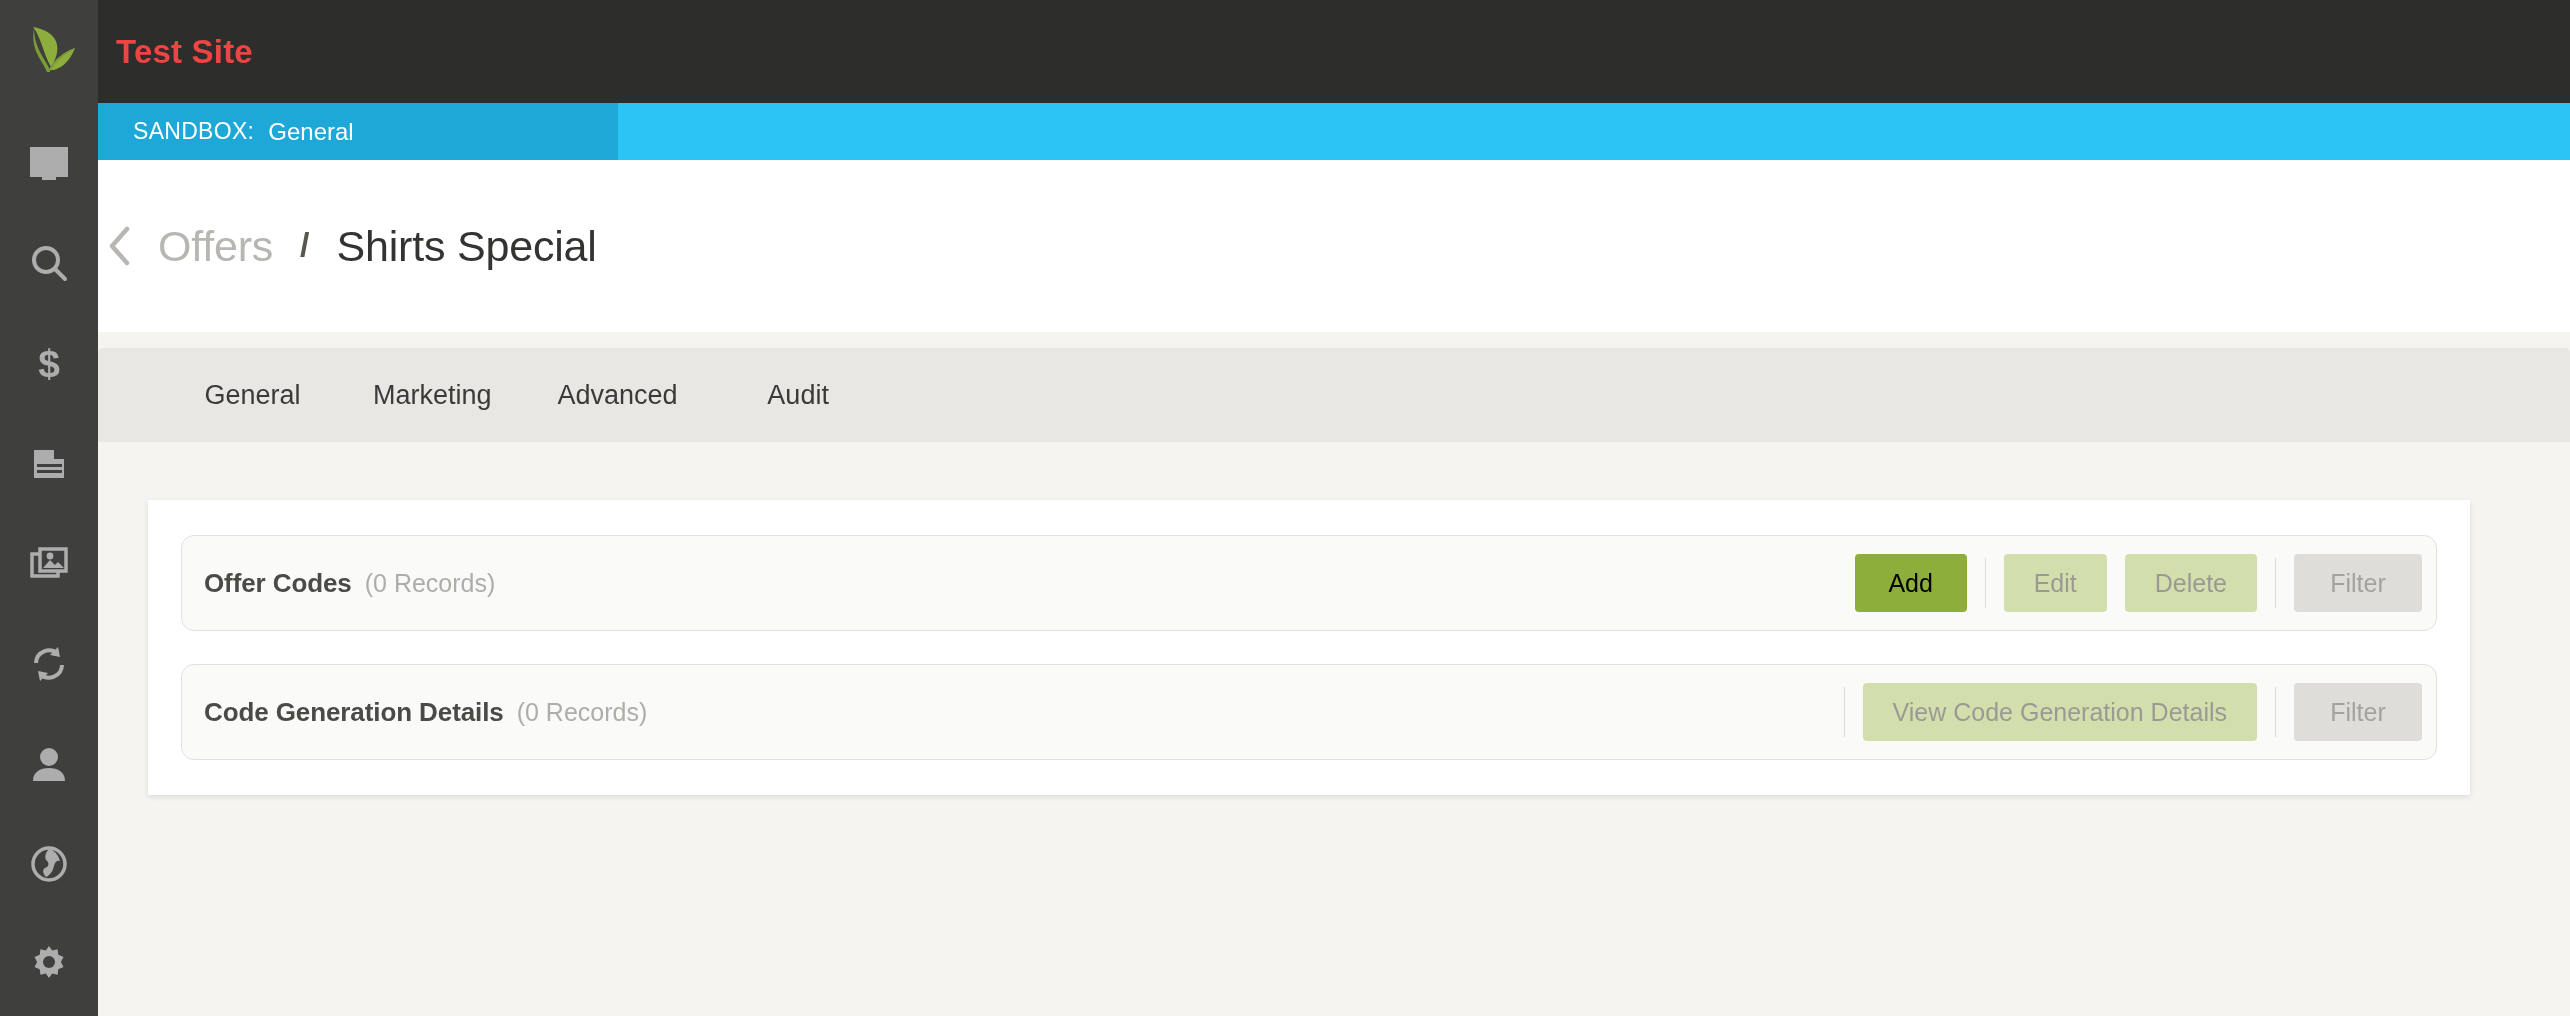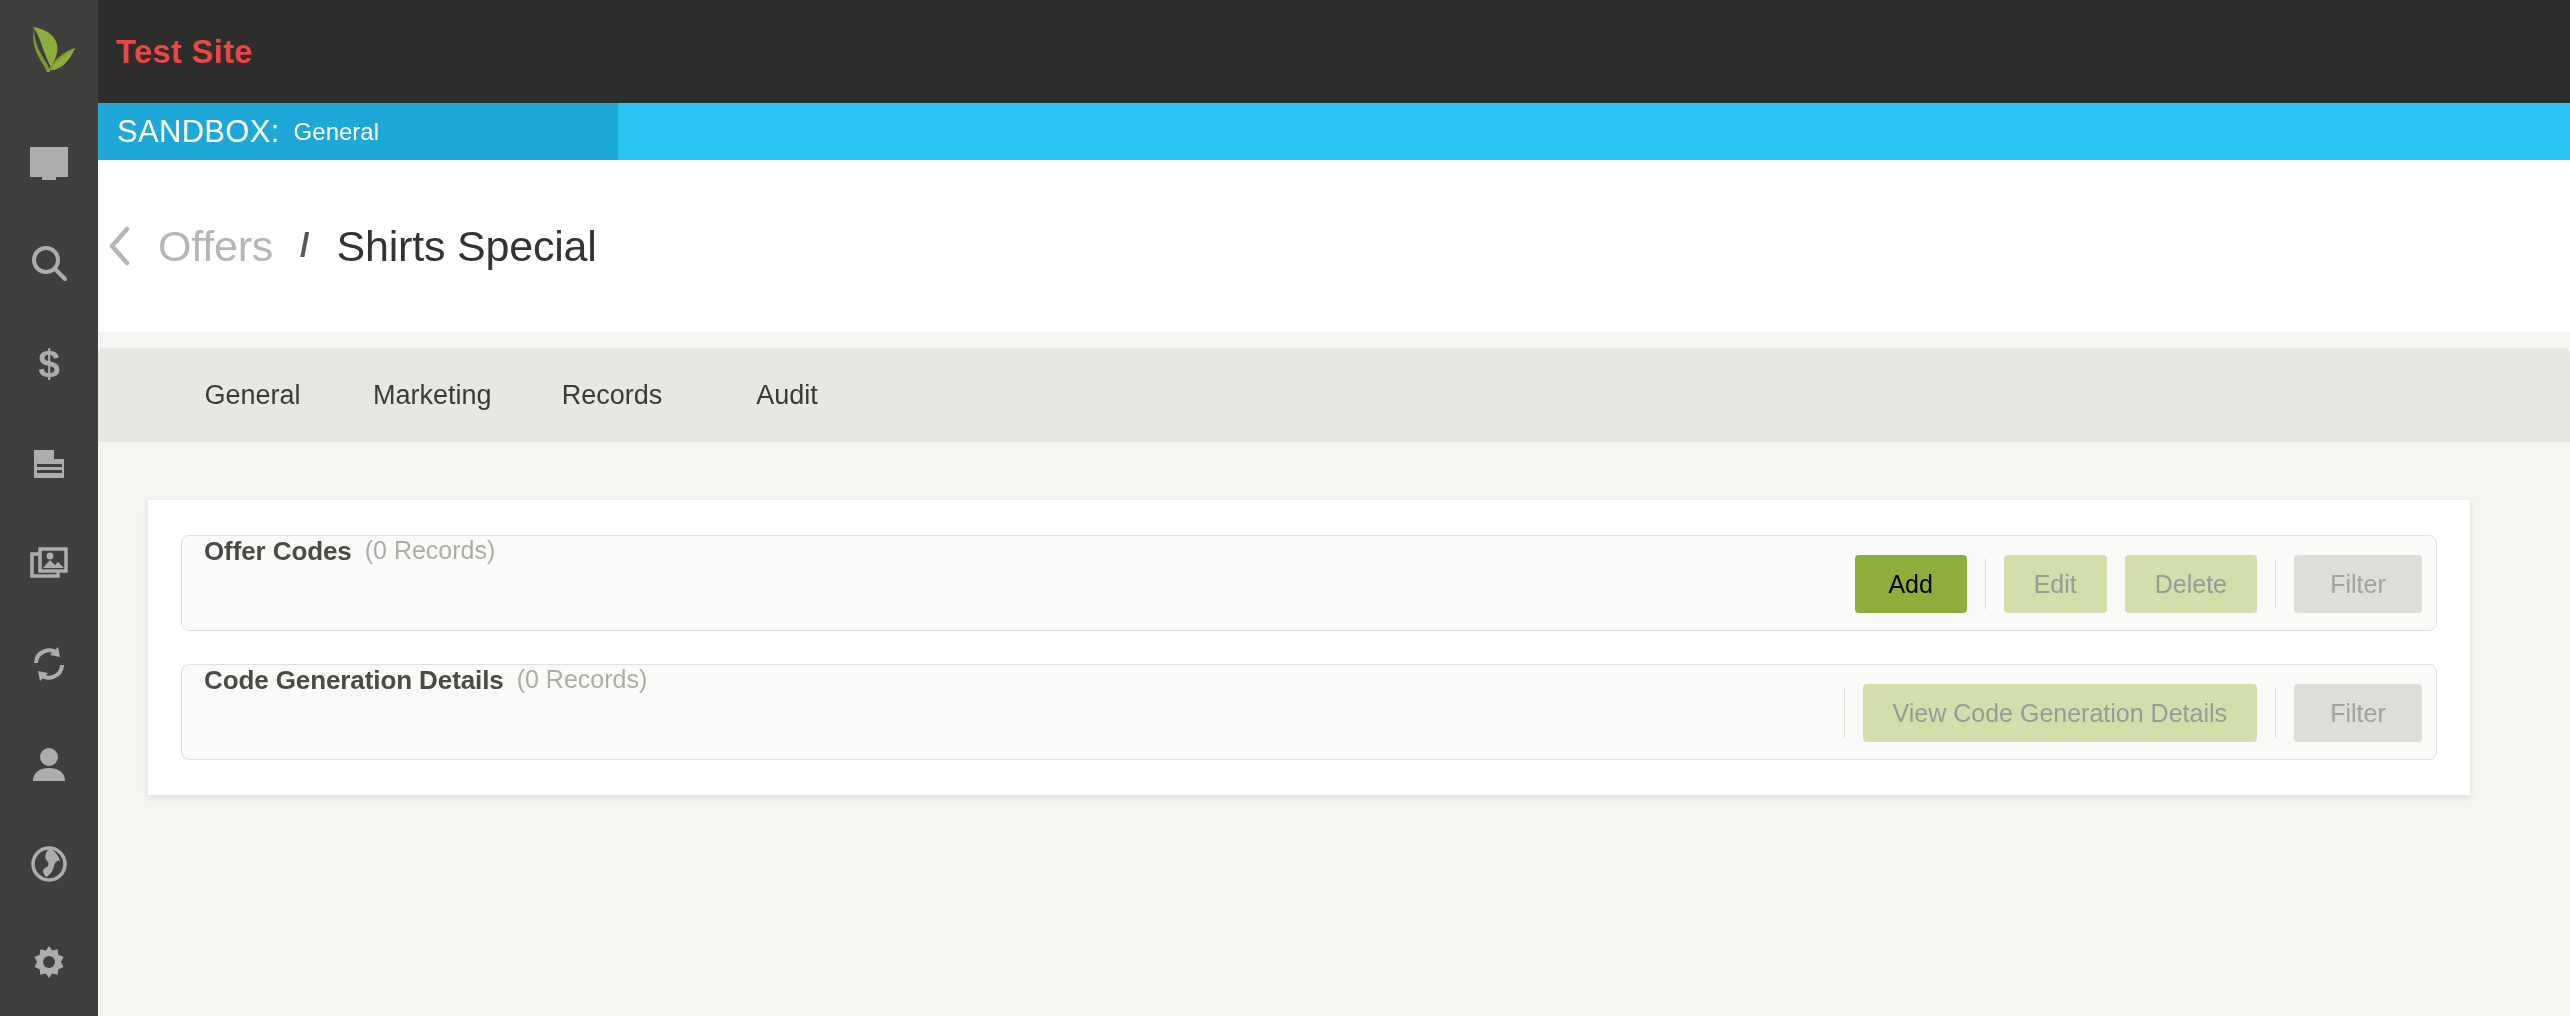--- a/index.html
+++ b/index.html
@@ -91,23 +91,24 @@
     width: 520px;
     height: 57px;
     background: #1EA8D7;
     display: flex;
     align-items: center;
     padding-left: 19px;
     gap: 14px;
   }
   .sandbox-label {
     color: #FFFFFF;
-    font-size: 31px;
+    font-size: 23px;
     font-weight: 400;
     letter-spacing: 0.3px;
+    margin-left: 16px;
   }
   .sandbox-value {
     color: #FFFFFF;
     font-size: 24px;
     font-weight: 400;
   }
 
   
   .crumb-strip {
     position: absolute;
@@ -225,24 +226,24 @@
     background: #FFFFFF;
     box-shadow: 0 2px 6px rgba(0,0,0,0.10);
   }
   .card-body {
     padding: 35px 33px 33px 33px;
   }
 
   .panel {
     background: #FAFAF8;
     border: 1px solid #E3E1DD;
-    border-radius: 8px;
+    border-radius: 13px;
     height: 96px;
     display: flex;
-    align-items: flex-start;
+    align-items: center;
     padding: 0 0 0 22px;
   }
   .panel + .panel { margin-top: 33px; }
 
   .panel-title {
     color: #4A4A46;
     font-size: 26px;
     font-weight: 700;
     letter-spacing: -0.1px;
   }
@@ -432,21 +433,21 @@
       <span class="crumb-current">Shirts Special</span>
 
     </div>
   </div>
 
   <div class="tabbar-wrap">
     <div class="tabbar"></div>
     <div class="tabs">
       <div class="tab">General</div>
       <div class="tab">Marketing</div>
-      <div class="tab">Records</div>
+      <div class="tab">Advanced</div>
       <div class="tab">Audit</div>
     </div>
   </div>
 
   <div class="card">
     <div class="card-body">
 
       <div class="panel">
         <span class="panel-title">Offer Codes</span>
         <span class="panel-count">(0 Records)</span>

